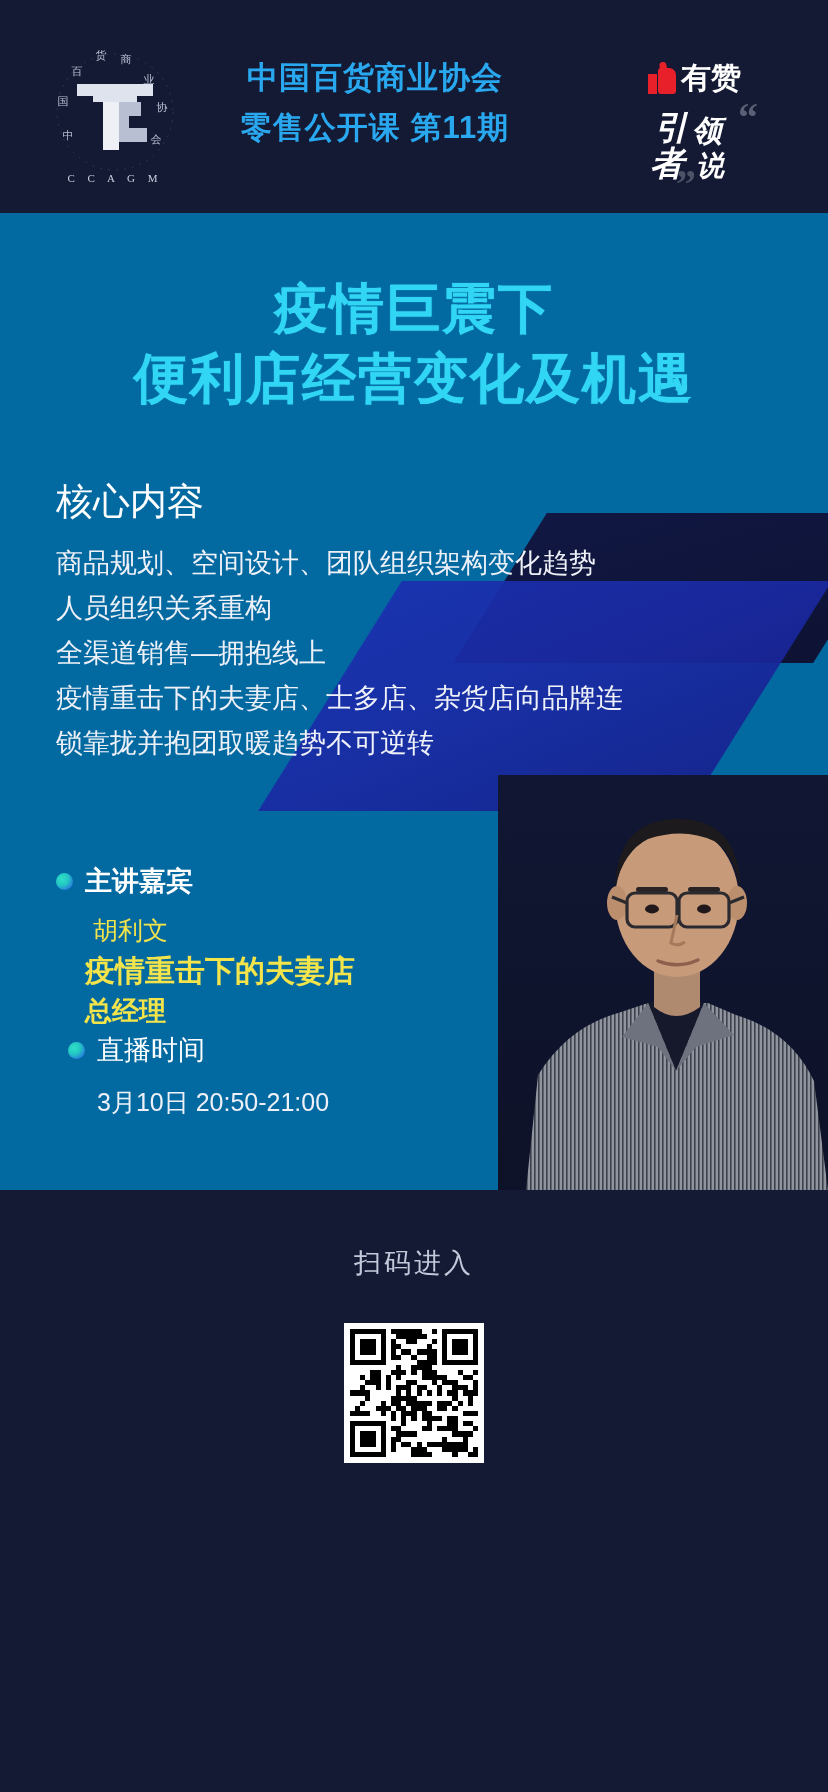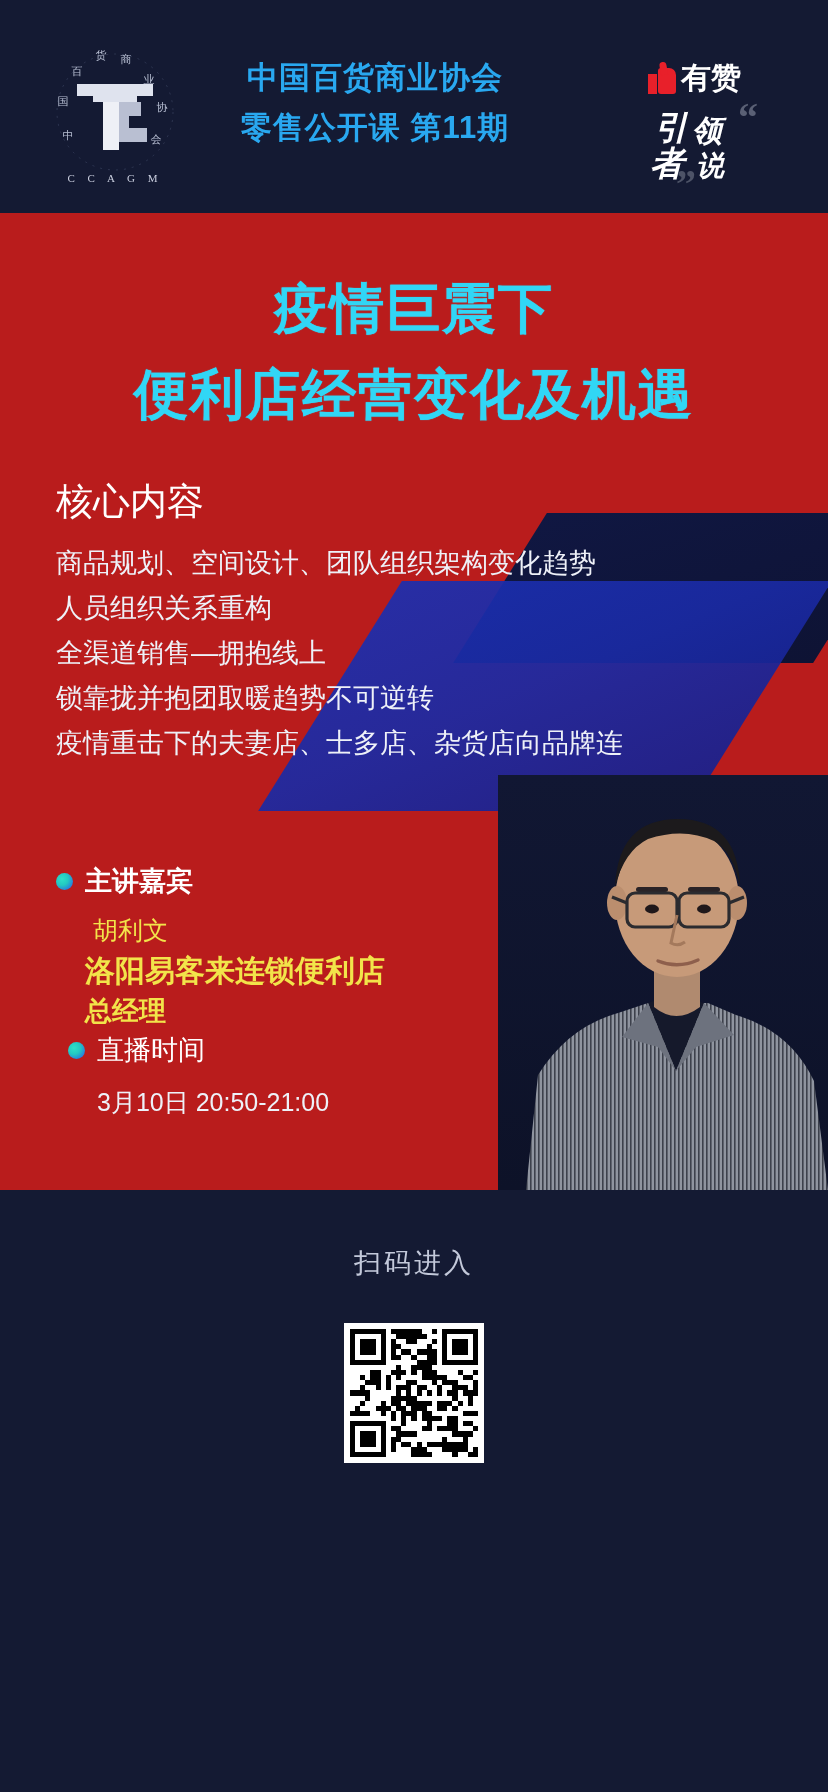--- a/index.html
+++ b/index.html
@@ -109,21 +109,21 @@
   }
   .yl-a{ position:absolute; left:6px;  top:8px;  font-size:34px; font-weight:bold; color:#fff; font-style:italic; line-height:34px;}
   .yl-b{ position:absolute; left:44px; top:14px; font-size:30px; font-weight:bold; color:#fff; font-style:italic; line-height:30px;}
   .yl-c{ position:absolute; left:2px;  top:44px; font-size:34px; font-weight:bold; color:#fff; font-style:italic; line-height:34px;}
   .yl-d{ position:absolute; left:48px; top:50px; font-size:28px; font-weight:bold; color:#fff; font-style:italic; line-height:28px;}
 
   
   .body-area{
     position:absolute; left:0; top:213px;
     width:828px; height:977px;
-    background:#b91c1c;
+    background:#0369a1;
     overflow:hidden;
   }
 
   
   .deco{
     position:absolute;
     left:330px; top:368px;
     width:430px; height:230px;
     background:linear-gradient(150deg,#1b2fb0 0%, #1a2aa4 45%, #16208c 100%);
     transform:skewX(-32deg);
@@ -143,21 +143,21 @@
     text-align:center;
     z-index:4;
   }
   .t1, .t2{
     color:#31d6f5;
     font-weight:bold;
     letter-spacing:2px;
     text-shadow:0 0 1px #31d6f5;
   }
   .t1{ font-size:54px; line-height:66px; }
-  .t2{ font-size:54px; line-height:66px; margin-top:20px;}
+  .t2{ font-size:54px; line-height:66px; margin-top:4px;}
 
   
   .core{
     position:absolute; left:56px; top:264px; z-index:5;
     width:700px;
   }
   .core-head{
     font-size:37px; color:#ffffff; line-height:50px;
     margin-bottom:14px; font-weight:normal;
   }
@@ -355,31 +355,31 @@
     <div class="title-wrap">
       <div class="t1">疫情巨震下</div>
       <div class="t2">便利店经营变化及机遇</div>
     </div>
 
     <div class="core">
       <div class="core-head">核心内容</div>
       <div class="core-line">商品规划、空间设计、团队组织架构变化趋势</div>
       <div class="core-line">人员组织关系重构</div>
       <div class="core-line">全渠道销售—拥抱线上</div>
+      <div class="core-line">疫情重击下的夫妻店、士多店、杂货店向品牌连</div>
       <div class="core-line">锁靠拢并抱团取暖趋势不可逆转</div>
-      <div class="core-line">疫情重击下的夫妻店、士多店、杂货店向品牌连</div>
     </div>
 
     <div class="speaker">
       <div class="row-dot">
         <span class="dot"></span>
         <span class="sp-label">主讲嘉宾</span>
       </div>
       <div class="sp-name">胡利文</div>
-      <div class="sp-org">洛阳易客来连锁便利店</div>
+      <div class="sp-org">疫情重击下的夫妻店</div>
       <div class="sp-role">总经理</div>
     </div>
 
     <div class="livetime">
       <div class="row-dot">
         <span class="dot"></span>
         <span class="lt-label">直播时间</span>
       </div>
       <div class="lt-value">3月10日 20:50-21:00</div>
     </div>

